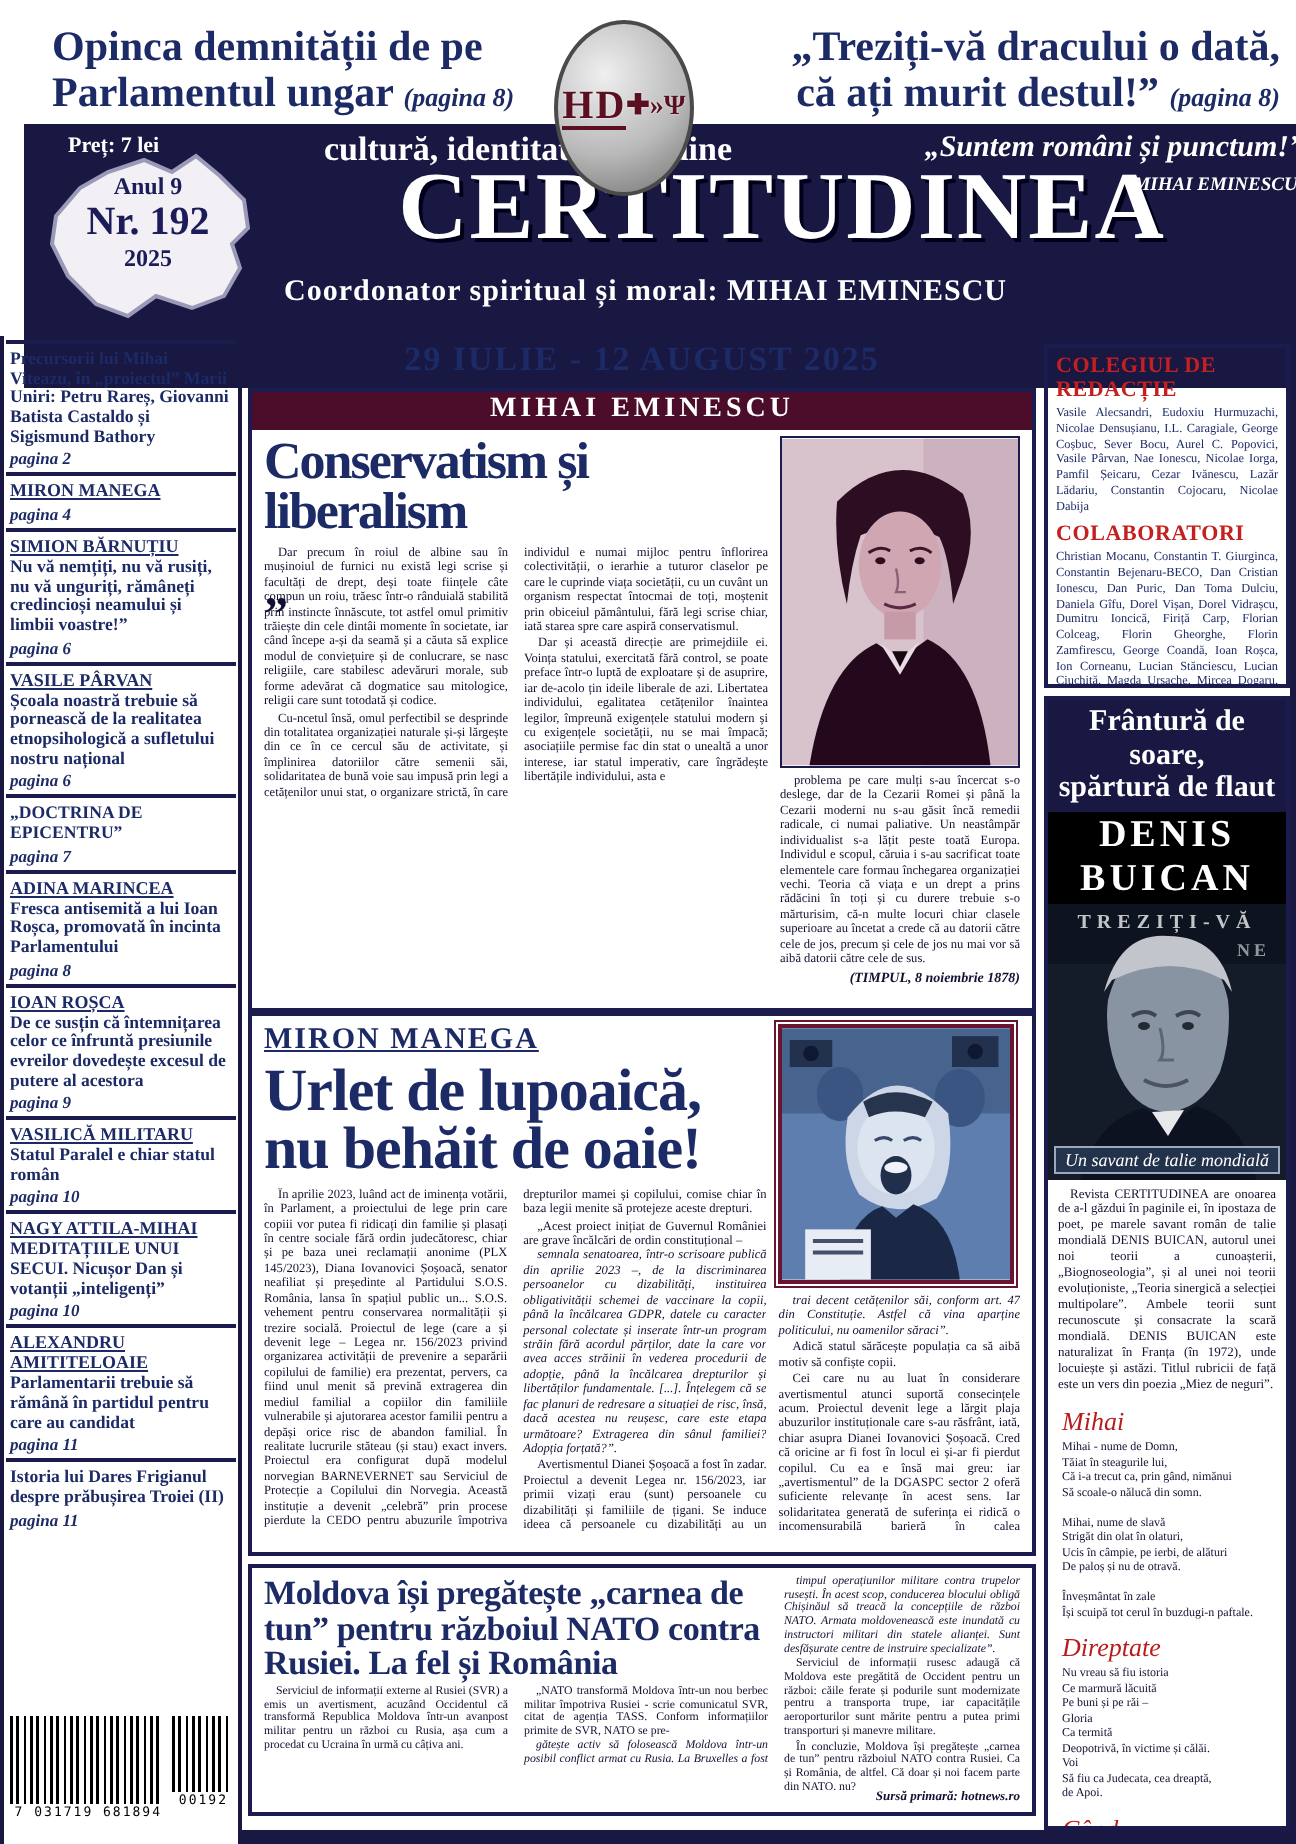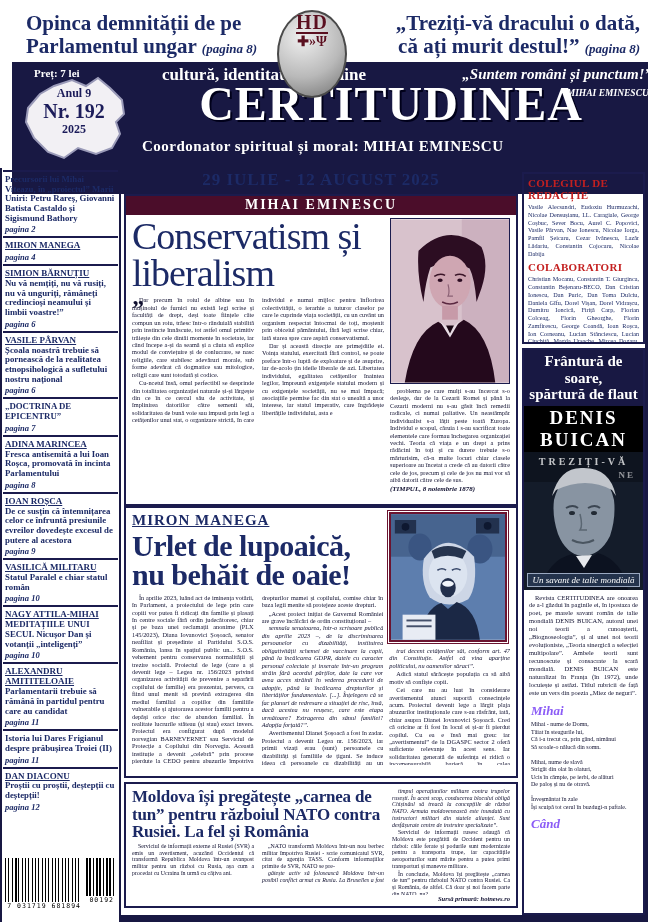--- a/index.html
+++ b/index.html
@@ -17,21 +17,21 @@
     font-family:"Liberation Serif","DejaVu Serif",serif;color:var(--ink);
   }
   
   .topstrip{position:absolute;left:0;top:0;width:648px;height:62px;background:#fff}
   .top-left{position:absolute;left:26px;top:12px;width:250px;font-size:21px;font-weight:bold;color:var(--head);line-height:1.08}
   .top-right{position:absolute;right:8px;top:12px;width:282px;text-align:right;font-size:21px;font-weight:bold;color:var(--head);line-height:1.08}
   .pageref{font-size:13px;font-style:italic;font-weight:bold}
   
   .seal{position:absolute;left:277px;top:10px;width:70px;height:88px;z-index:6;border-radius:50%;
     background:radial-gradient(circle at 35% 30%,#efefef,#b9b9b9 55%,#787878 95%);
-    border:2px solid #4a4a4a;display:flex;flex-direction:column;align-items:center;
+    border:2px solid #4a4a4a;display:flex;flex-direction:row;align-items:center;justify-content:center;
     color:#5a1020;font-weight:bold;text-shadow:0 0 1px #fff}
   .seal .s1{font-size:20px;letter-spacing:1px;border-bottom:2px solid #5a1020;line-height:1}
   .seal .s2{font-size:14px;line-height:1.2}
   
   .band{position:absolute;left:12px;top:62px;width:648px;height:132px;background:#181843;color:#fff}
   .price{position:absolute;left:22px;top:5px;font-size:11px;font-weight:bold}
   .tagline{position:absolute;left:150px;top:3px;font-size:17px;font-weight:bold}
   .nameplate{position:absolute;left:112px;right:2px;top:18px;text-align:center;font-size:48px;font-weight:bold;
     letter-spacing:1px;line-height:1;text-shadow:2px 2px 0 #00001a}
   .coordinator{position:absolute;left:130px;right:2px;top:76px;font-size:15px;font-weight:bold;letter-spacing:.5px}
@@ -64,29 +64,29 @@
   .bc-num{font-family:"DejaVu Sans Mono",monospace;font-size:6.5px;text-align:right;letter-spacing:1px;color:#000}
   
   .center{position:absolute;left:124px;top:170px;width:394px}
   .dateline{height:24px;text-align:center;font-size:17px;font-weight:bold;color:var(--head);letter-spacing:1px}
   .box{border:2.5px solid var(--navy);background:#fff;overflow:hidden}
   
   .a1{height:312px;margin-bottom:0}
   .kicker{background:var(--maroon);color:#fff;text-align:center;font-weight:bold;font-size:14px;letter-spacing:2px;padding:1px 0 2px}
   .a1-flex{display:flex;gap:6px;padding:3px 6px}
   .a1-left{width:256px;position:relative}
-  .h1a{font-size:38px;font-weight:normal;color:var(--head);line-height:.98;letter-spacing:-1px}
+  .h1a{font-size:26px;font-weight:bold;color:var(--head);line-height:.98;letter-spacing:-1px}
   .smalltext{font-size:6.3px;line-height:1.18;text-align:justify;color:#101030}
   .smalltext p{text-indent:7px;margin-bottom:1px}
   .a1-cols{column-count:2;column-gap:8px;height:204px;overflow:hidden;margin-top:4px}
   .dropq{position:absolute;left:0;top:78px;font-size:24px;font-weight:bold;color:#101030;line-height:1}
   .a1-right{width:120px}
   .photo-frame{border:1.5px solid var(--navy);display:block}
   .a1-right .txt{height:96px;overflow:hidden;margin-top:3px}
-  .credit{font-size:7px;font-style:italic;font-weight:bold;margin-top:2px;color:#101030}
+  .credit{font-size:7px;font-style:italic;font-weight:bold;text-align:right;margin-top:2px;color:#101030}
   
   .a2{height:272px;margin-bottom:4px;padding:4px 6px}
   .a2-flex{display:flex;gap:6px}
   .a2-left{width:254px}
   .byline{font-size:15px;font-weight:bold;color:var(--head);text-decoration:underline;letter-spacing:1px}
   .h2a{font-size:30px;font-weight:bold;color:var(--head);line-height:.98;letter-spacing:-.5px;margin-top:2px}
   .a2-cols{column-count:2;column-gap:8px;height:176px;overflow:hidden;margin-top:4px}
   .a2-right{width:122px}
   .sos-frame{border:2px solid #6b1430;outline:1px solid #6b1430;outline-offset:1px;display:block}
   .a2-right .txt{height:118px;overflow:hidden;margin-top:5px}
@@ -112,21 +112,21 @@
   .buican-head{background:#181843;color:#fff;text-align:center;font-weight:bold;font-size:15px;line-height:1.1;padding:3px 0}
   .buican-name{background:#000;color:#fff;text-align:center;font-weight:bold;font-size:19px;letter-spacing:2px;padding:1px 0}
   .buican-photo{position:relative;height:138px;background:#141c2a}
   .bp-overlay{position:absolute;left:0;top:4px;width:100%;text-align:center;color:#fff;opacity:.75;font-weight:bold;font-size:10px;letter-spacing:3px}
   .bp-overlay2{position:absolute;right:8px;top:18px;color:#fff;opacity:.55;font-weight:bold;font-size:9px;letter-spacing:2px}
   .bp-caption{position:absolute;left:3px;right:3px;bottom:3px;background:rgba(40,56,84,.85);border:1px solid #9aa8c0;
     color:#fff;font-style:italic;font-size:9px;text-align:center;padding:1px 0}
   .buican-intro{font-size:6.5px;line-height:1.22;text-align:justify;color:#101030;padding:4px 5px 2px}
   .buican-intro p{text-indent:6px}
   .poems{padding:0 7px}
-  .poem-title{font-style:italic;font-weight:bold;font-size:13px;color:#8b5cf6;margin:5px 0 2px}
+  .poem-title{font-style:italic;font-weight:normal;font-size:13px;color:#b91c1c;margin:5px 0 2px}
   .poem-body{font-size:6px;line-height:1.25;color:#101030;white-space:pre-line}
 </style>
 </head>
 <body>
 
 <div class="page">
 
   <div class="topstrip">
     <div class="top-left">
       <span>Opinca demnității de pe Parlamentul ungar</span>
@@ -228,25 +228,20 @@
         <span class="sb-text">Parlamentarii trebuie să rămână în partidul pentru care au candidat</span>
         <span class="sb-page">pagina 11</span>
       </div>
 
       <div class="sb-item">
 
         <span class="sb-text">Istoria lui Dares Frigianul despre prăbușirea Troiei (II)</span>
         <span class="sb-page">pagina 11</span>
       </div>
 
-      <div class="sb-item">
-        <span class="sb-author">DAN DIACONU</span>
-        <span class="sb-text">Proștii cu proștii, deștepții cu deștepții!</span>
-        <span class="sb-page">pagina 12</span>
-      </div>
     </div>
 
   <div class="barcode">
     <div class="bc-main">
       <div class="bc-bars"></div>
       <div class="bc-num">7 031719 681894</div>
     </div>
     <div class="bc-addon">
       <div class="bc-bars"></div>
       <div class="bc-num">00192</div>
@@ -411,20 +406,32 @@
 
 Mihai, nume de slavă
 Strigăt din olat în olaturi,
 Ucis în câmpie, pe ierbi, de alături
 De paloș și nu de otravă.
 
 Înveșmântat în zale
 Își scuipă tot cerul în buzdugi-n paftale.</div>
           </div>
 
+          <div class="poem">
+            <div class="poem-title">Direptate</div>
+            <div class="poem-body">Nu vreau să fiu istoria
+Ce marmură lăcuită
+Pe buni și pe răi –
+Gloria
+Ca termită
+Deopotrivă, în victime și călăi.
+Voi
+Să fiu ca Judecata, cea dreaptă,
+de Apoi.</div>
+          </div>
 
           <div class="poem">
             <div class="poem-title">Când</div>
 
           </div>
         </div>
     </div>
   </div>
 
 </div>

